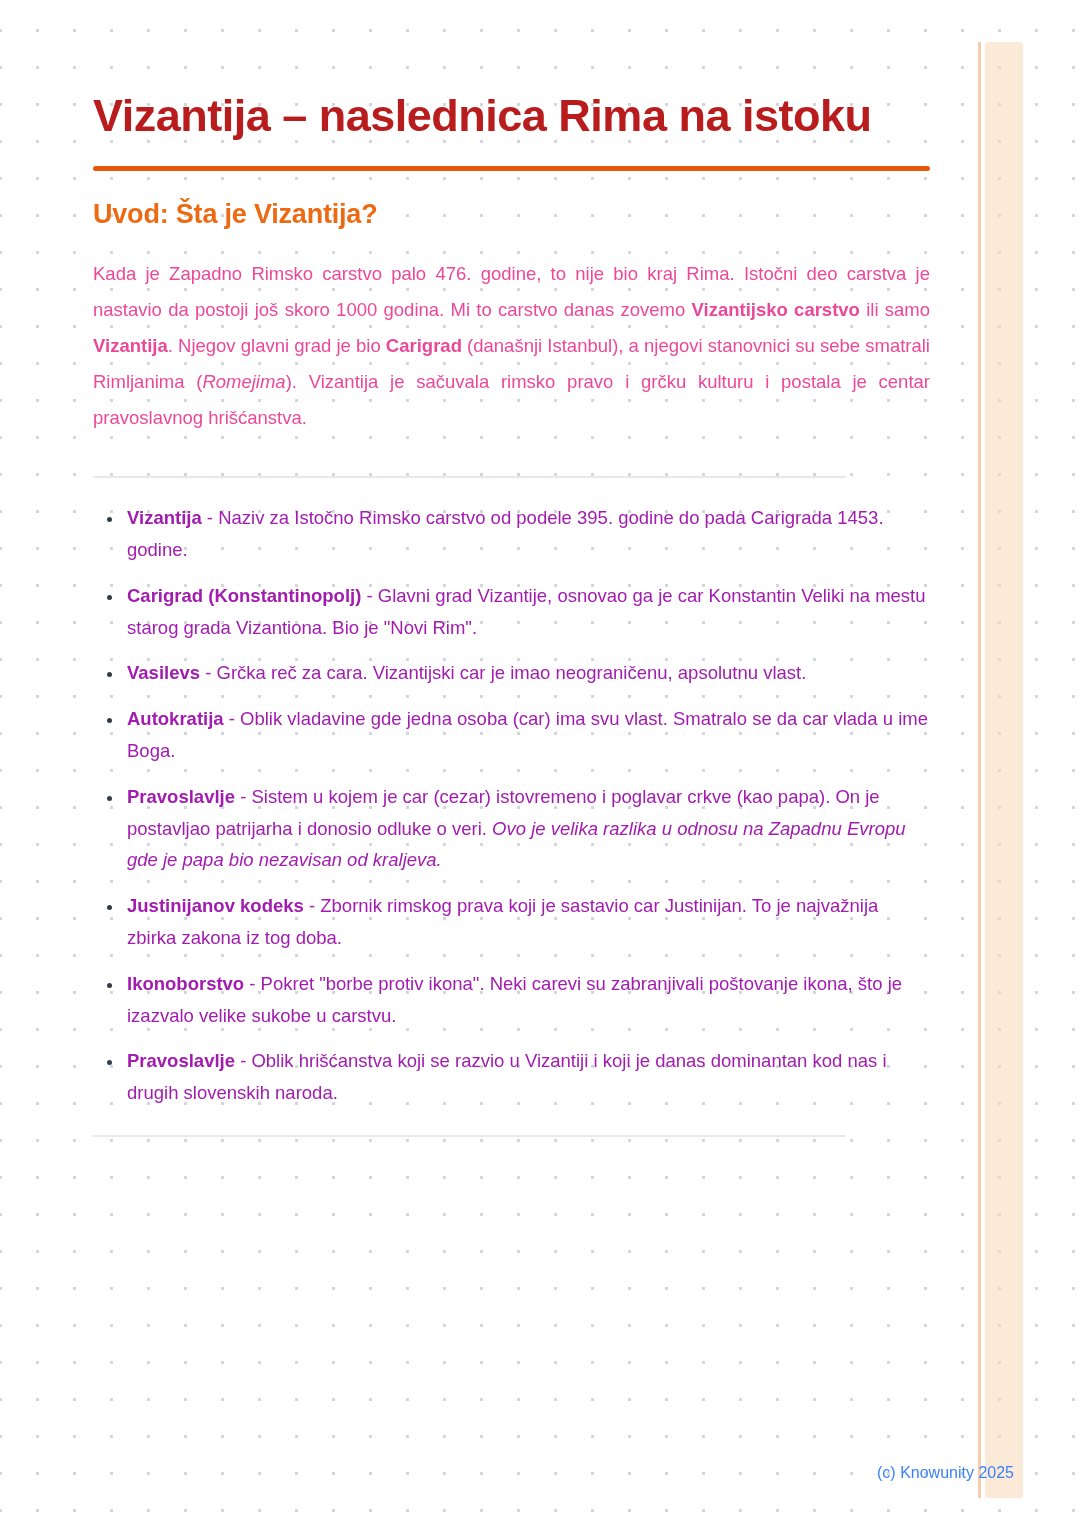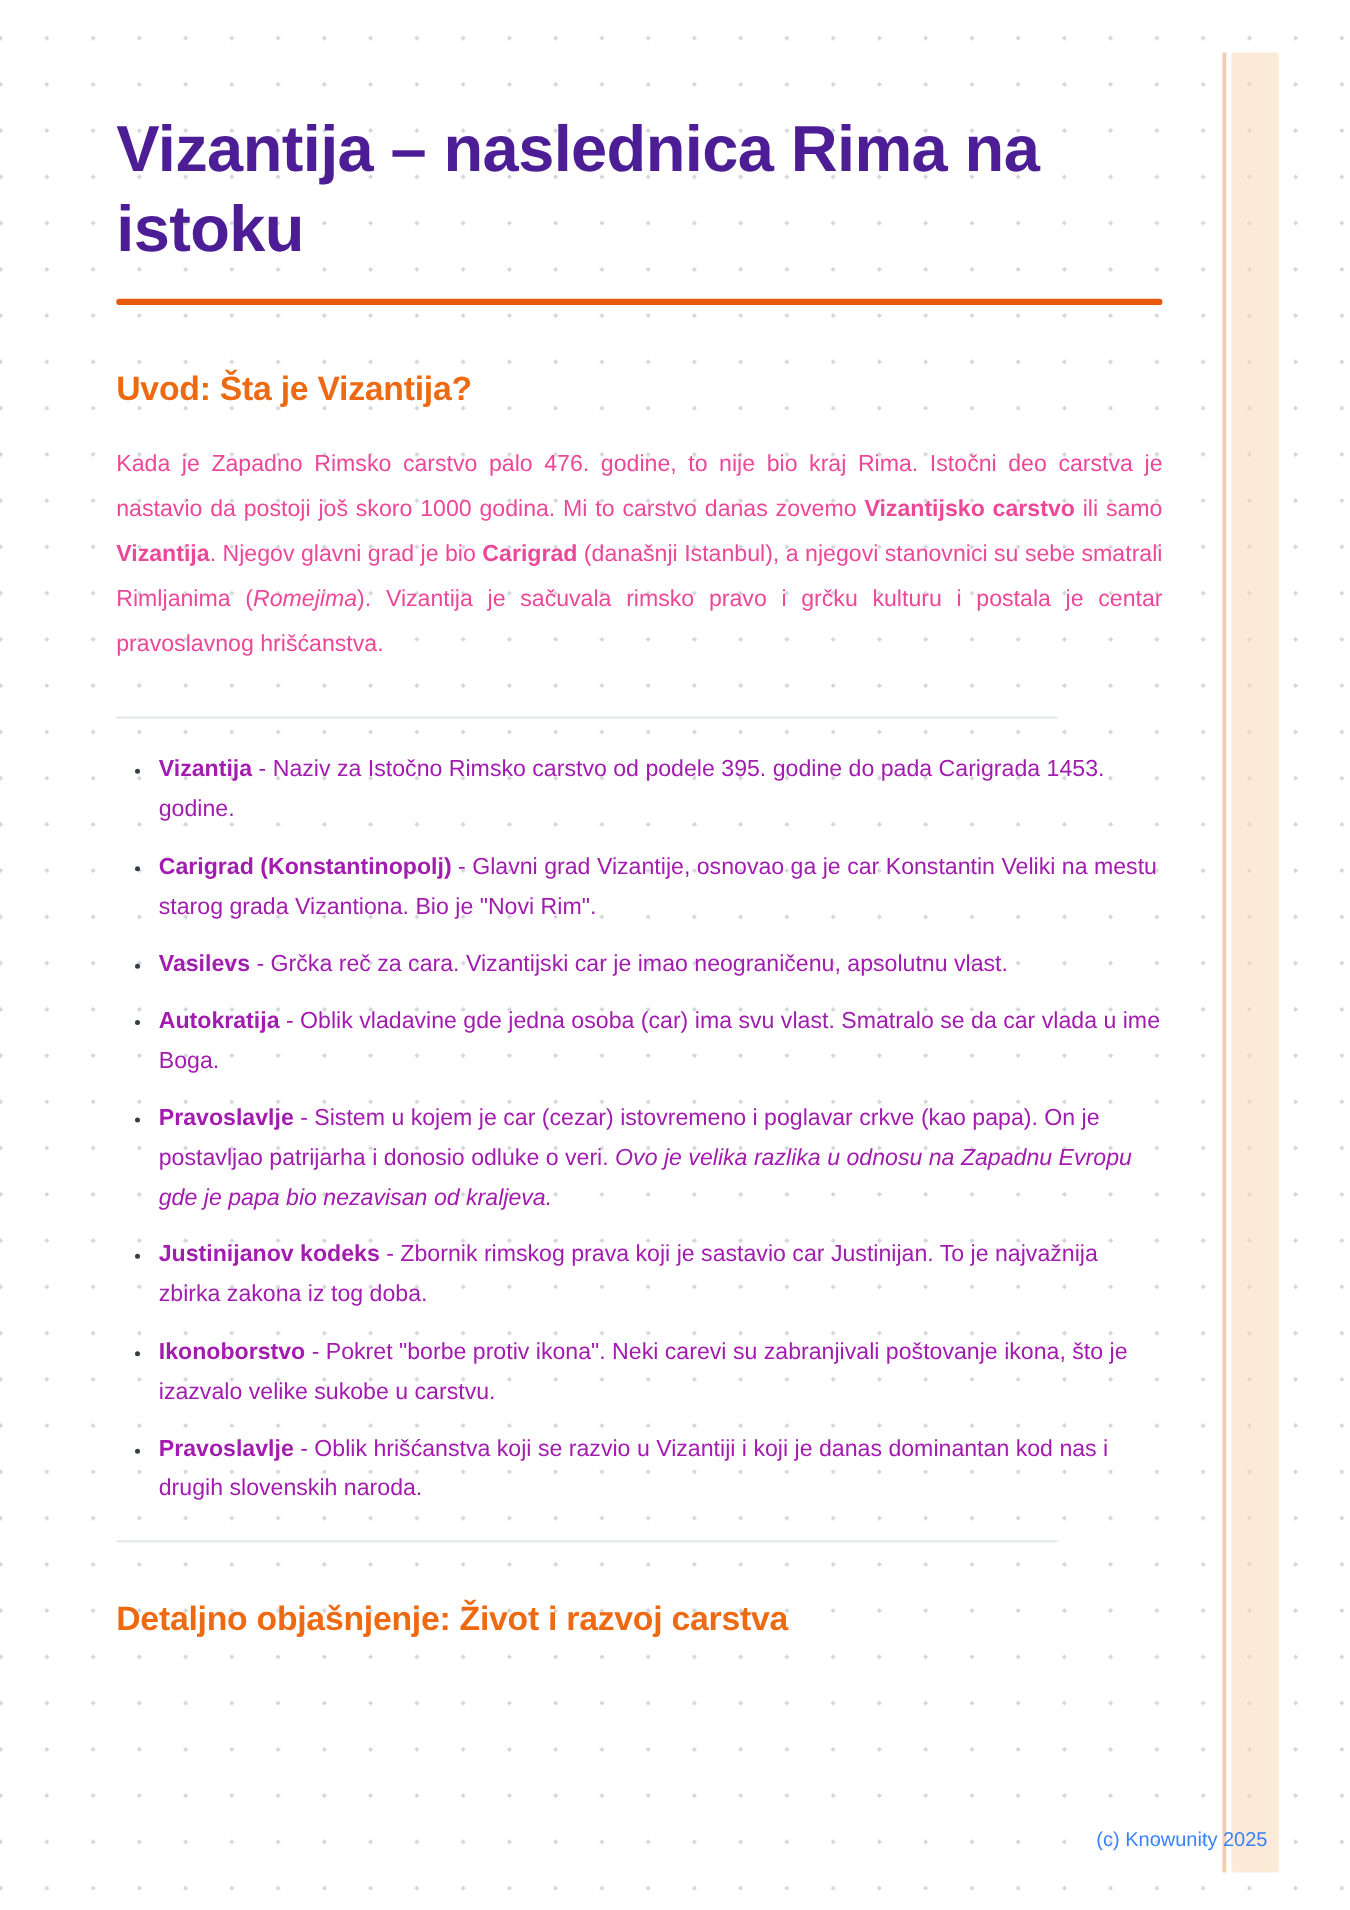--- a/index.html
+++ b/index.html
@@ -30,35 +30,35 @@
     background: rgba(250, 216, 184, 0.55);
     border-radius: 3px;
     z-index: 0;
   }
   .content {
     position: relative;
     z-index: 1;
     padding: 88px 150px 0 93px;
   }
   .page-title {
-    font-size: 52px;
+    font-size: 45px;
     font-weight: 800;
     letter-spacing: -0.5px;
     line-height: 1.24;
-    color: #4c1d95;
+    color: #b91c1c;
   }
   .title-rule {
     margin-top: 22px;
     height: 5px;
     width: 100%;
     background: #e8590c;
     border-radius: 3px;
   }
   h2.section-heading {
-    margin-top: 52px;
+    margin-top: 28px;
     font-size: 27px;
     font-weight: 700;
     color: #ed6a13;
     letter-spacing: -0.2px;
   }
   .intro-paragraph {
     margin-top: 26px;
     font-size: 18.5px;
     line-height: 1.95;
     text-align: justify;
@@ -119,17 +119,16 @@
     <li><span style="font-weight: 700; text-align: right;">Vasilevs</span><span> - Grčka reč za cara. Vizantijski car je imao neograničenu, apsolutnu vlast.</span></li>
     <li><span style="font-weight: 700;">Autokratija</span><span> - Oblik vladavine gde jedna osoba (car) ima svu vlast. Smatralo se da car vlada u ime Boga.</span></li>
     <li><span style="font-weight: 700;">Pravoslavlje</span><span> - Sistem u kojem je car (cezar) istovremeno i poglavar crkve (kao papa). On je postavljao patrijarha i donosio odluke o veri. </span><span style="font-style: italic;">Ovo je velika razlika u odnosu na Zapadnu Evropu gde je papa bio nezavisan od kraljeva.</span></li>
     <li><span style="font-weight: 700;">Justinijanov kodeks</span><span> - Zbornik rimskog prava koji je sastavio car Justinijan. To je najvažnija zbirka zakona iz tog doba.</span></li>
     <li><span style="font-weight: 700;">Ikonoborstvo</span><span> - Pokret "borbe protiv ikona". Neki carevi su zabranjivali poštovanje ikona, što je izazvalo velike sukobe u carstvu.</span></li>
     <li><span style="font-weight: 700;">Pravoslavlje</span><span> - Oblik hrišćanstva koji se razvio u Vizantiji i koji je danas dominantan kod nas i drugih slovenskih naroda.</span></li>
   </ul>
 
   <div class="divider second"></div>
 
-  <h2 class="section-heading details-heading">Detaljno objašnjenje: Život i razvoj carstva</h2>
 
 </div>
 
 <div class="watermark">(c) Knowunity 2025</div>
 
 </body></html>

